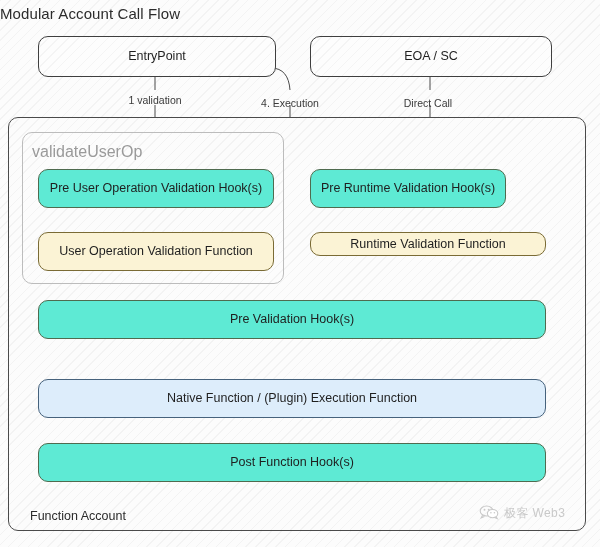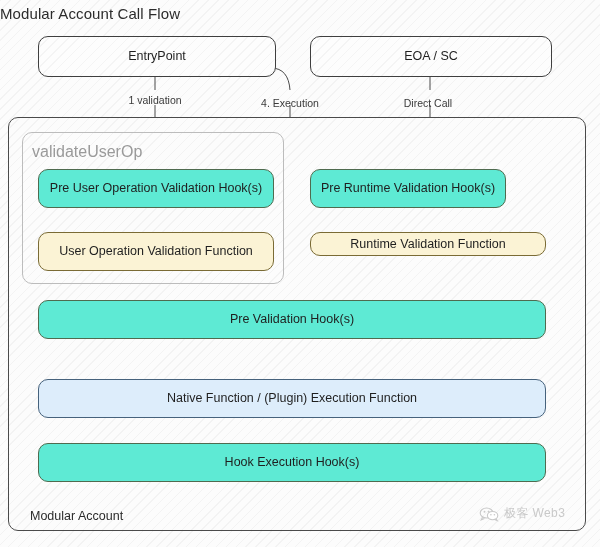--- a/index.html
+++ b/index.html
@@ -127,21 +127,21 @@
   }
   #label-1-validation { left: 155px; top: 94px; }
   #label-2-execution  { left: 290px; top: 97px; }
   #label-direct-call  { left: 428px; top: 97px; }
 
   #watermark {
     position: absolute;
     left: 479px;
     top: 505px;
     display: flex;
-    align-items: flex-end;
+    align-items: flex-start;
     gap: 5px;
     color: #c9c9c9;
     font-size: 12px;
     letter-spacing: 0.4px;
   }
   #watermark svg { display: block; }
 </style>
 </head>
 <body>
 
@@ -192,23 +192,23 @@
 <div class="edge-label" id="label-direct-call">Direct Call</div>
 
 <div id="node-pre-user-op-hook" class="node green">Pre User Operation Validation Hook(s)</div>
 <div id="node-user-op-validation" class="node yellow">User Operation Validation Function</div>
 
 <div id="node-pre-runtime-hook" class="node green">Pre Runtime Validation Hook(s)</div>
 <div id="node-runtime-validation" class="node yellow">Runtime Validation Function</div>
 
 <div id="node-pre-execution-hook" class="node green">Pre Validation Hook(s)</div>
 <div id="node-native-function" class="node blue">Native Function  /  (Plugin) Execution Function</div>
-<div id="node-post-execution-hook" class="node green">Hook Execution Hook(s)</div>
-
-<div id="modular-account-label">Modular Account</div>
+<div id="node-post-execution-hook" class="node green">Post Function Hook(s)</div>
+
+<div id="modular-account-label">Function Account</div>
 
 <div id="watermark">
   <span>
     <svg width="20" height="15" viewBox="0 0 20 15" xmlns="http://www.w3.org/2000/svg">
       <ellipse cx="7.6" cy="6" rx="6.4" ry="5" fill="none" stroke="#c9c9c9" stroke-width="1.1"></ellipse>
       <path d="M 3.6 10.2 L 2.2 12.8 L 5.4 11.4" fill="none" stroke="#c9c9c9" stroke-width="1.1"></path>
       <circle cx="5.5" cy="4.7" r="0.95" fill="#c9c9c9"></circle>
       <circle cx="9.7" cy="4.7" r="0.95" fill="#c9c9c9"></circle>
       <ellipse cx="13.6" cy="8.6" rx="5.2" ry="4.1" fill="#ffffff" stroke="#c9c9c9" stroke-width="1.1"></ellipse>
       <path d="M 16.9 11.6 L 18.2 13.6 L 15.6 12.6" fill="none" stroke="#c9c9c9" stroke-width="1.1"></path>

